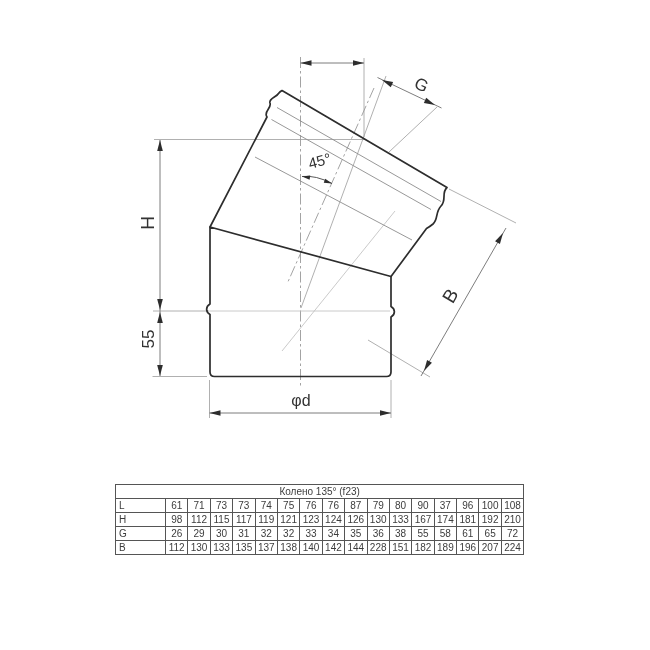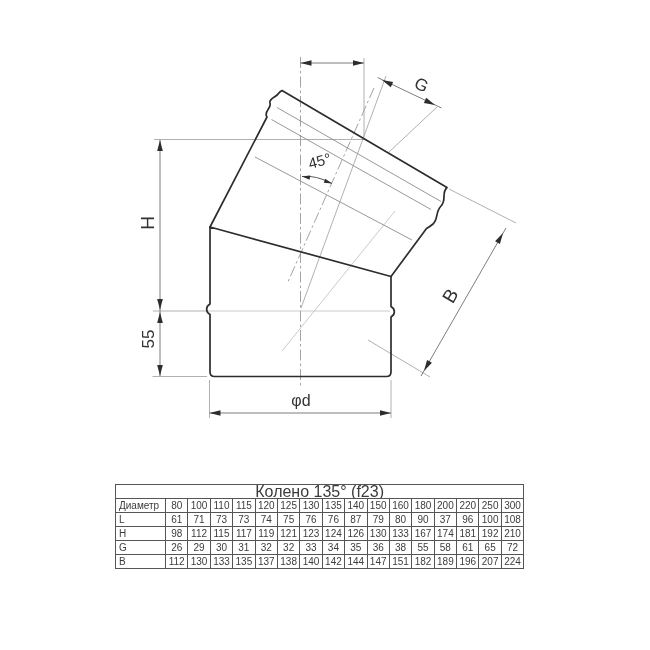--- a/index.html
+++ b/index.html
@@ -11,21 +11,21 @@
   .dim{stroke:#6e6e6e;stroke-width:0.9;fill:none;}
   .ext{stroke:#9c9c9c;stroke-width:0.8;fill:none;}
   .faint{stroke:#bdbdbd;stroke-width:0.8;fill:none;}
   .cl{stroke:#999;stroke-width:0.9;fill:none;stroke-dasharray:11 3 2.5 3;}
   .ar{fill:#2d2d2d;stroke:none;}
   .arc{stroke:#444;stroke-width:0.9;fill:none;}
   
   #spec-wrap{position:absolute;left:115px;top:484px;}
   table{border-collapse:collapse;table-layout:fixed;font-size:10px;color:#3c3c3c;}
   td{border:1px solid #555;text-align:center;padding:0 1px;height:13px;line-height:13px;white-space:nowrap;overflow:hidden;font-size:10px;}
-  td.title{font-size:16px;}
+  td.title{font-size:10px;}
   td.lbl{text-align:left;padding-left:3px;}
   .c0{width:50px;}
   .cn{width:22.4px;}
 </style>
 </head>
 <body>
 
 <div id="stage">
 <svg width="650" height="650" viewBox="0 0 650 650">
 
@@ -111,39 +111,20 @@
         <col class="cn">
         <col class="cn">
         <col class="cn">
         <col class="cn">
         <col class="cn">
         <col class="cn">
     </colgroup>
     <tbody id="spec-table">
         <tr>
           <td colspan="17" class="title">Колено 135° (f23)</td>
-        </tr>
-        <tr>
-          <td class="lbl">Диаметр</td>
-          <td>80</td>
-          <td>100</td>
-          <td>110</td>
-          <td>115</td>
-          <td>120</td>
-          <td>125</td>
-          <td>130</td>
-          <td>135</td>
-          <td>140</td>
-          <td>150</td>
-          <td>160</td>
-          <td>180</td>
-          <td>200</td>
-          <td>220</td>
-          <td>250</td>
-          <td>300</td>
         </tr>
         <tr>
           <td class="lbl">L</td>
           <td>61</td>
           <td>71</td>
           <td>73</td>
           <td>73</td>
           <td>74</td>
           <td>75</td>
           <td>76</td>
@@ -199,21 +180,21 @@
           <td class="lbl">B</td>
           <td>112</td>
           <td>130</td>
           <td>133</td>
           <td>135</td>
           <td>137</td>
           <td>138</td>
           <td>140</td>
           <td>142</td>
           <td>144</td>
-          <td>147</td>
+          <td>228</td>
           <td>151</td>
           <td>182</td>
           <td>189</td>
           <td>196</td>
           <td>207</td>
           <td>224</td>
         </tr>
       </tbody>
   </table>
 </div>

